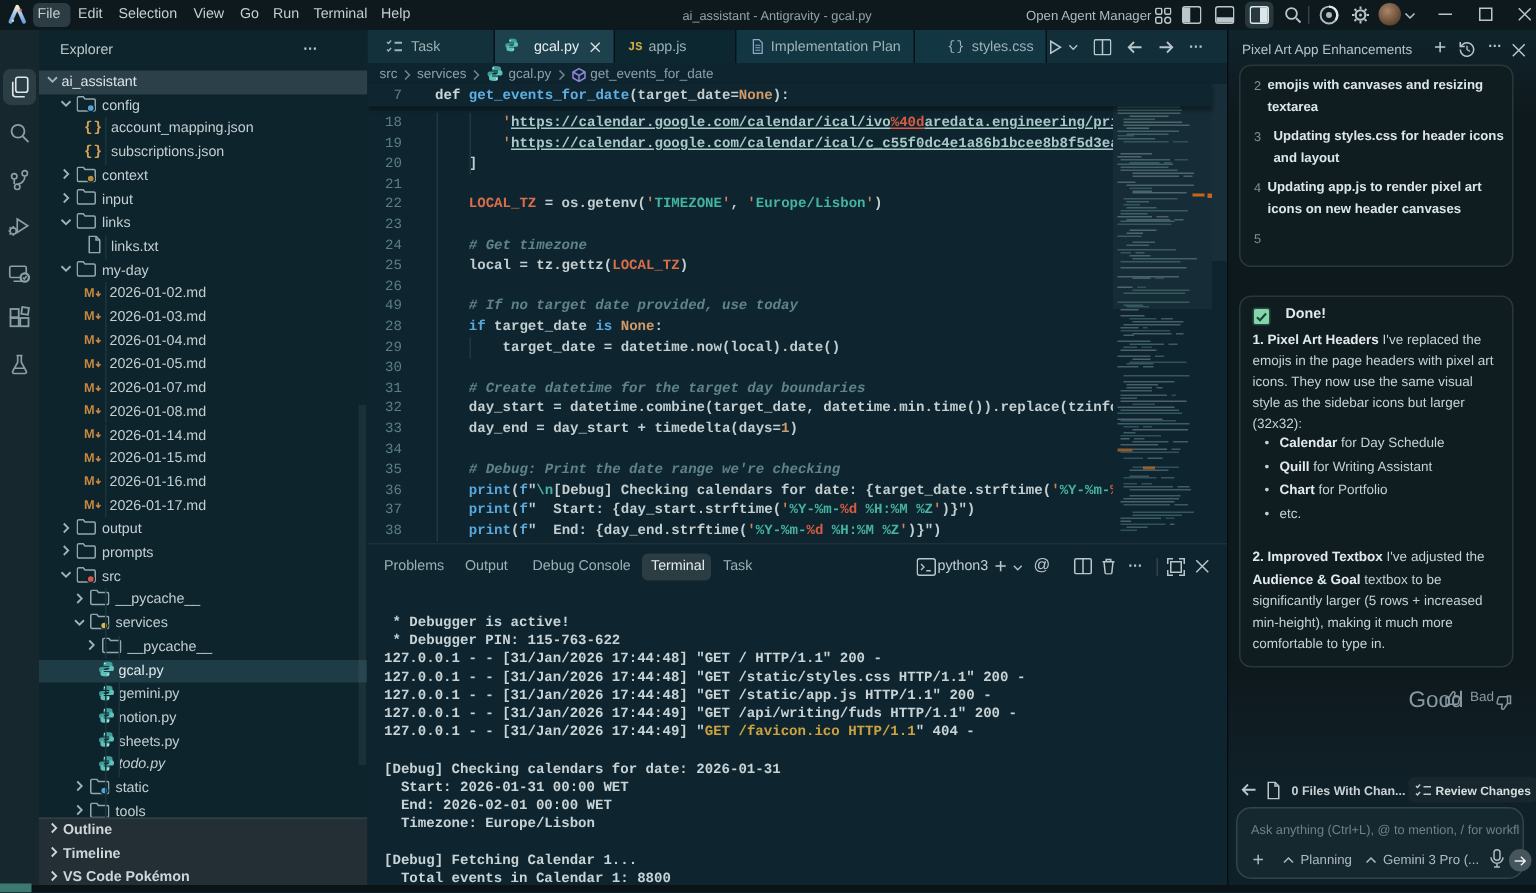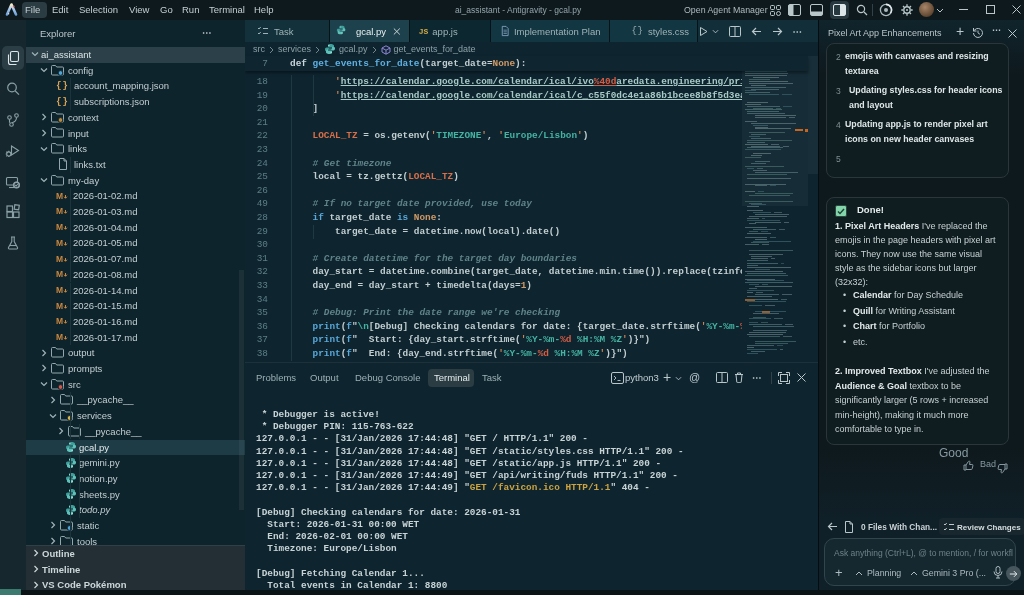--- a/index.html
+++ b/index.html
@@ -675,21 +675,21 @@
           <path d="M1 3.5 L3 5.5 L7 1"></path>
         </svg>
         <div class="abs" style="left:30px;top:6px;font-weight:bold;color:#e2eaec;font-size:9.5px">Done!</div>
         <div class="abs" style="left:8px;top:21px;white-space:nowrap;line-height:14px;color:#c6d1d3"><span class="bold">1. Pixel Art Headers</span> I've replaced the<br>emojis in the page headers with pixel art<br>icons. They now use the same visual<br>style as the sidebar icons but larger<br>(32x32):</div>
         <div class="abs" style="left:26px;top:92px;color:#c6d1d3"><span class="abs" style="left:-10px;top:0">•</span><span class="bold">Calendar</span> for Day Schedule</div>
         <div class="abs" style="left:26px;top:107.7px;color:#c6d1d3"><span class="abs" style="left:-10px;top:0">•</span><span class="bold">Quill</span> for Writing Assistant</div>
         <div class="abs" style="left:26px;top:123.4px;color:#c6d1d3"><span class="abs" style="left:-10px;top:0">•</span><span class="bold">Chart</span> for Portfolio</div>
         <div class="abs" style="left:26px;top:139.1px;color:#c6d1d3"><span class="abs" style="left:-10px;top:0">•</span>etc.</div>
         <div class="abs" style="left:8px;top:166px;white-space:nowrap;line-height:14.5px;color:#c6d1d3"><span class="bold">2. Improved Textbox</span> I've adjusted the<br><span class="bold">Audience &amp; Goal</span> textbox to be<br>significantly larger (5 rows + increased<br>min-height), making it much more<br>comfortable to type in.</div>
       </div>
-      <div class="abs" style="left:120px;top:426px;color:#8699a0;font-size:12px">Good</div>
+      <div class="abs" style="left:120px;top:438px;color:#8699a0;font-size:15px">Good</div>
       <svg class="abs" style="left:144px;top:440px" width="11" height="11" viewBox="0 0 11 11" fill="none" stroke="#8699a0">
         <path d="M1 5 h2 v5 H1 z M3 9.5 h5.2 a1 1 0 0 0 1-.8 l.7-3 a1 1 0 0 0-1-1.2 H6.5 L7 2 a0.9 0.9 0 0 0-1.7-.4 L3 5"></path>
       </svg>
       <div class="abs" style="left:161px;top:439px;color:#8699a0;font-size:9px">Bad</div>
       <svg class="abs" style="left:178px;top:443px" width="11" height="11" viewBox="0 0 11 11" fill="none" stroke="#8699a0">
         <path d="M10 6 H8 V1 h2 z M8 1.5 H2.8 a1 1 0 0 0-1 .8 l-.7 3 a1 1 0 0 0 1 1.2 H4.5 L4 9 a0.9 0.9 0 0 0 1.7.4 L8 6"></path>
       </svg>
       <div class="abs" style="left:8px;top:500px;width:198px;height:14px;color:#c0cbd0;font-size:9px">
         <svg class="abs" style="left:0px;top:2px" width="11" height="9" viewBox="0 0 11 9" fill="none" stroke="#b9c6ca" stroke-width="1.2">
           <path d="M5 1 L1.5 4.5 L5 8 M1.5 4.5 H10"></path>

